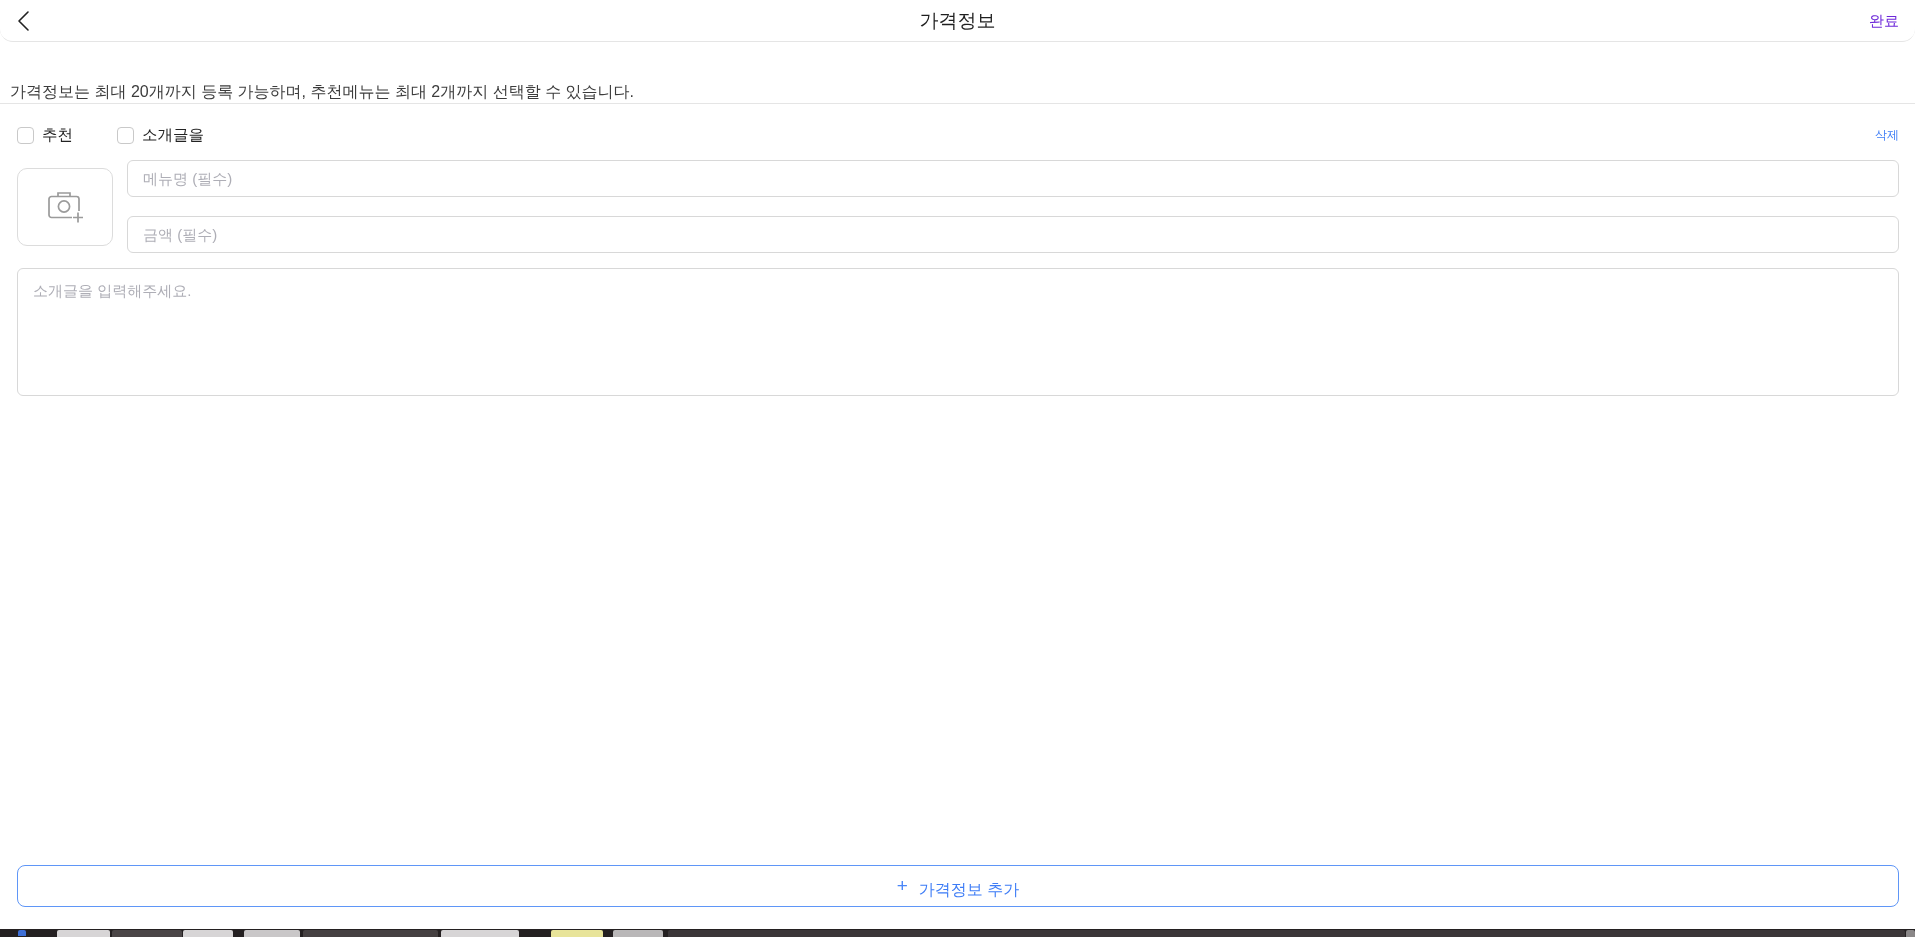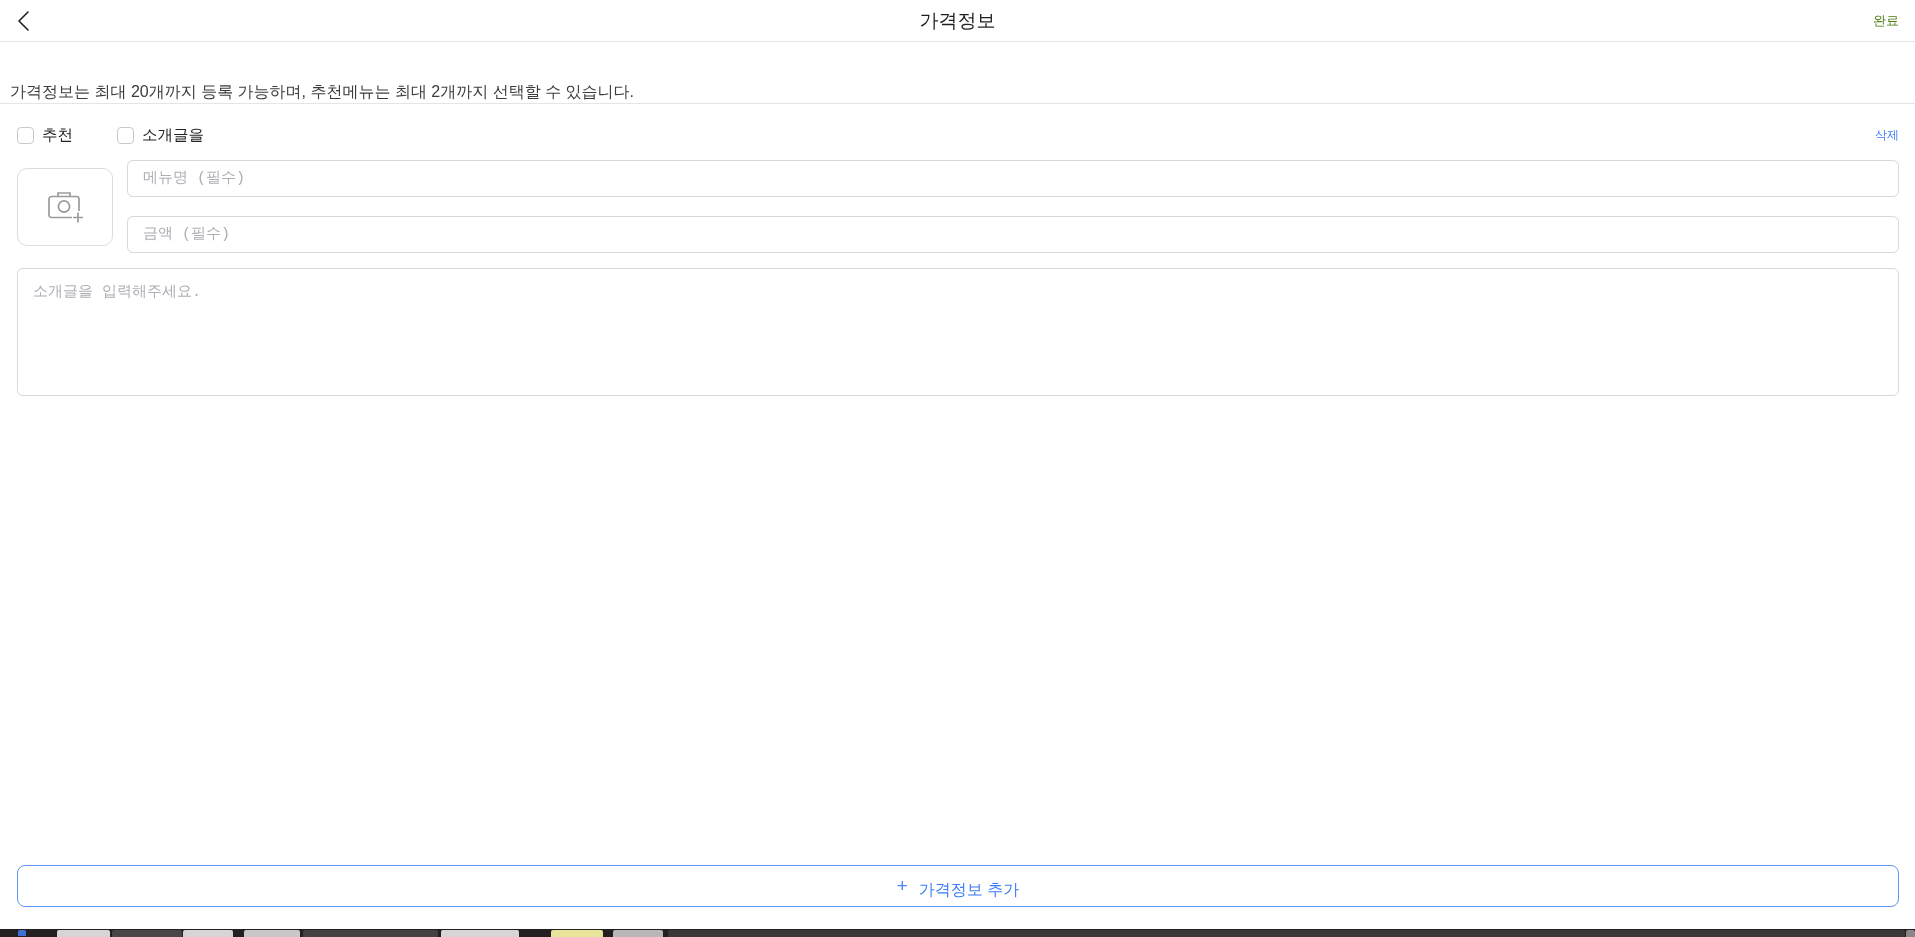--- a/index.html
+++ b/index.html
@@ -1,31 +1,31 @@
 <!DOCTYPE html>
 <html><head>
 <meta charset="utf-8">
 <style>
   * { margin:0; padding:0; box-sizing:border-box; }
   html,body { background:#ffffff; }
   body { font-family:"Liberation Sans","DejaVu Sans",sans-serif; color:#222; }
   .screen { position:relative; width:1915px; height:937px; overflow:hidden; background:#fff; }
 
   
-  .header { position:relative; height:42px; border-bottom:1px solid #e5e5e5; }
+  .header { position:relative; height:42px; border-bottom:1px solid #e5e5e5;border-radius:13px; }
   .back-btn { position:absolute; left:10px; top:7px; width:28px; height:28px; background:none; border:none; cursor:pointer; display:flex; align-items:center; justify-content:center; }
   .page-title { position:absolute; left:50%; top:50%; transform:translate(-50%,-50%); font-size:19px; font-weight:400; color:#1f1f1f; }
-  .done-link { position:absolute; right:16px; top:50%; transform:translateY(-50%); font-size:13px; color:#4d7c0f; text-decoration:none; cursor:pointer; }
+  .done-link { position:absolute; right:16px; top:50%; transform:translateY(-50%); font-size:15px; color:#6d28d9; text-decoration:none; cursor:pointer; }
 
   
   .notice { height:62px; border-bottom:1px solid #e5e5e5; display:flex; align-items:flex-end; padding:0 10px; }
   .notice span { font-size:16px; color:#3c3c3c; }
 
   
-  .card { padding:0 16px 8px 17px;font-family:Liberation Mono, monospace; }
+  .card { padding:0 16px 8px 17px; }
   .checks-row { margin-top:22px; height:18px; display:flex; align-items:center; position:relative; }
   .check { display:flex; align-items:center; gap:8px; cursor:pointer; margin-right:44px; }
   .check .box { width:17px; height:17px; border:1px solid #c9c9c9; border-radius:4px; background:#fff; flex:0 0 auto; }
   .check .lbl { font-size:15.5px; color:#222; }
   .delete-link { margin-left:auto; font-size:12px; color:#3d7cf6; text-decoration:none; cursor:pointer; }
 
   .media-row { margin-top:16px; display:flex; align-items:center; gap:14px; }
   .photo-upload { width:96px; height:78px; border:1px solid #dcdcdc; border-radius:10px; background:#fff; display:flex; align-items:center; justify-content:center; cursor:pointer; flex:0 0 auto; }
   .inputs-col { flex:1 1 auto; display:flex; flex-direction:column; gap:19px; }
   .inputs-col input { width:100%; height:37px; border:1px solid #d8d8d8; border-radius:6px; padding:0 15px; font-size:15px; color:#ec4899; outline:none; font-family:inherit; }

